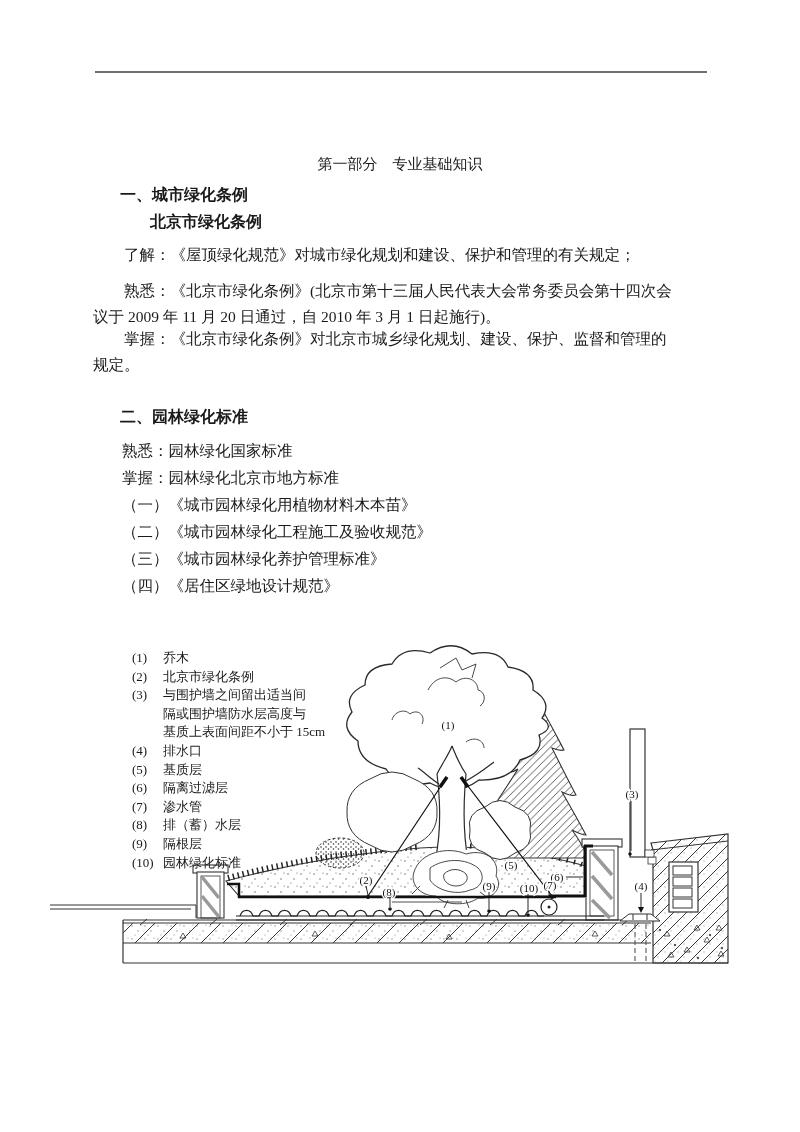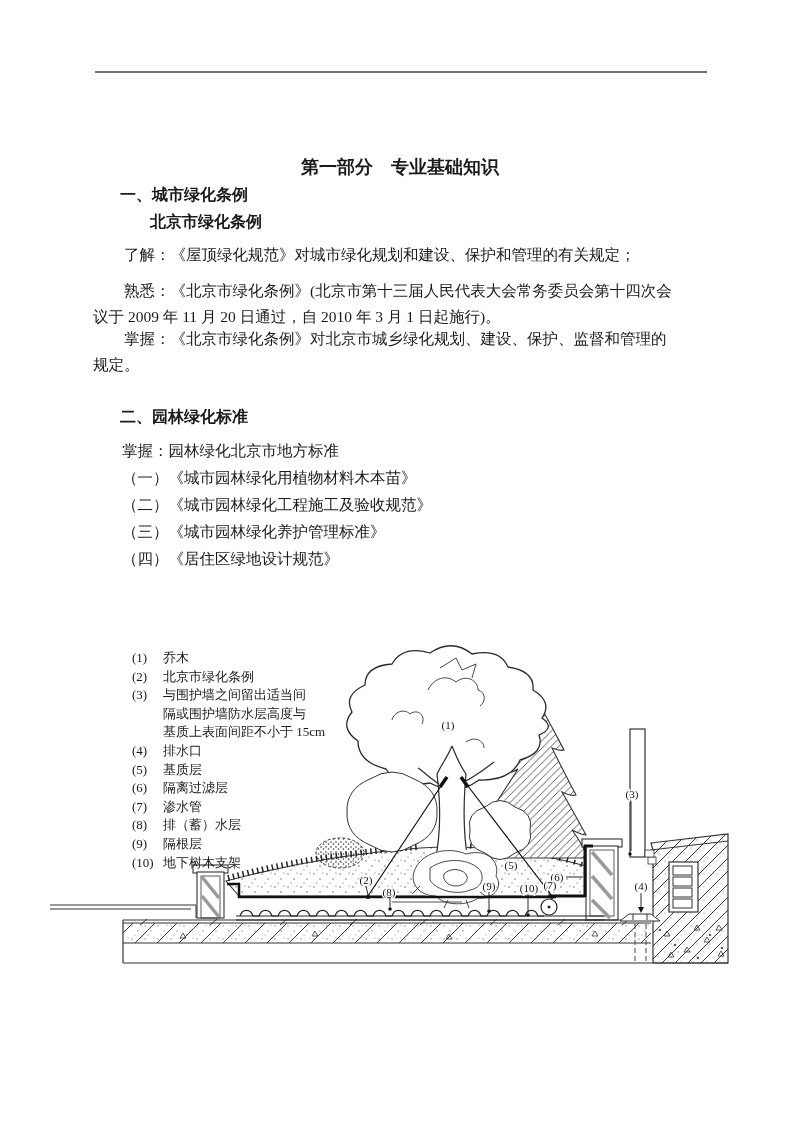--- a/index.html
+++ b/index.html
@@ -1,20 +1,20 @@
 <!DOCTYPE html>
 <html><head>
 <meta charset="utf-8">
 <style>
   html,body{margin:0;padding:0;background:#fff;}
   .page{position:relative;width:800px;height:1132px;background:#ffffff;overflow:hidden;
         font-family:"Liberation Serif","DejaVu Serif",serif;color:#1a1a1a;}
   .hr{position:absolute;left:95px;top:71px;width:612px;height:2px;background:#6f6f6f;}
   .doc-title{position:absolute;left:0;top:155px;width:800px;text-align:center;
-        font-weight:bold;font-size:18px;font-family:"Liberation Sans","DejaVu Sans",sans-serif;}
+        font-weight:normal;font-size:15px;font-family:"Liberation Sans","DejaVu Sans",sans-serif;}
   .h-sec{position:absolute;font-weight:bold;font-size:16px;
         font-family:"Liberation Sans","DejaVu Sans",sans-serif;}
   #h1a{left:120px;top:185px;}
   #h1b{left:150px;top:212px;}
   #h2a{left:120px;top:407px;}
   .para{position:absolute;left:93px;width:622px;font-size:15.5px;line-height:25.5px;}
   .ind{text-indent:31px;}
   #p1{top:242px;}
   #p2{top:278px;}
   #p3{top:326px;}
@@ -46,40 +46,41 @@
     <div>议于 2009 年 11 月 20 日通过，自 2010 年 3 月 1 日起施行)。</div>
   </div>
   <div id="p3" class="para">
     <div class="ind">掌握：《北京市绿化条例》对北京市城乡绿化规划、建设、保护、监督和管理的</div>
     <div>规定。</div>
   </div>
 
   <div id="h2a" class="h-sec">二、园林绿化标准</div>
 
   <div class="list">
+    <div>熟悉：园林绿化国家标准</div>
     <div>掌握：园林绿化北京市地方标准</div>
     <div>（一）《城市园林绿化用植物材料木本苗》</div>
     <div>（二）《城市园林绿化工程施工及验收规范》</div>
     <div>（三）《城市园林绿化养护管理标准》</div>
     <div>（四）《居住区绿地设计规范》</div>
   </div>
 
   <div class="legend">
     <div class="lrow"><span class="lnum">(1)</span><span>乔木</span></div>
     <div class="lrow"><span class="lnum">(2)</span><span>北京市绿化条例</span></div>
     <div class="lrow"><span class="lnum">(3)</span><span>与围护墙之间留出适当间</span></div>
     <div class="lrow"><span class="lnum"></span><span>隔或围护墙防水层高度与</span></div>
     <div class="lrow"><span class="lnum"></span><span>基质上表面间距不小于 15cm</span></div>
     <div class="lrow"><span class="lnum">(4)</span><span>排水口</span></div>
     <div class="lrow"><span class="lnum">(5)</span><span>基质层</span></div>
     <div class="lrow"><span class="lnum">(6)</span><span>隔离过滤层</span></div>
     <div class="lrow"><span class="lnum">(7)</span><span>渗水管</span></div>
     <div class="lrow"><span class="lnum">(8)</span><span>排（蓄）水层</span></div>
     <div class="lrow"><span class="lnum">(9)</span><span>隔根层</span></div>
-    <div class="lrow"><span class="lnum">(10)</span><span>地下树木支架</span></div>
+    <div class="lrow"><span class="lnum">(10)</span><span>园林绿化标准</span></div>
   </div>
 
   <svg class="diagram" viewBox="40 640 700 340">
     <defs>
       <pattern id="hs" width="22" height="22" patternUnits="userSpaceOnUse">
         <path d="M-2,24 L24,-2" stroke="#3a3a3a" stroke-width="1" fill="none"></path>
       </pattern>
       <pattern id="hw" width="13" height="13" patternUnits="userSpaceOnUse">
         <path d="M-2,15 L15,-2" stroke="#3a3a3a" stroke-width="1" fill="none"></path>
       </pattern>

